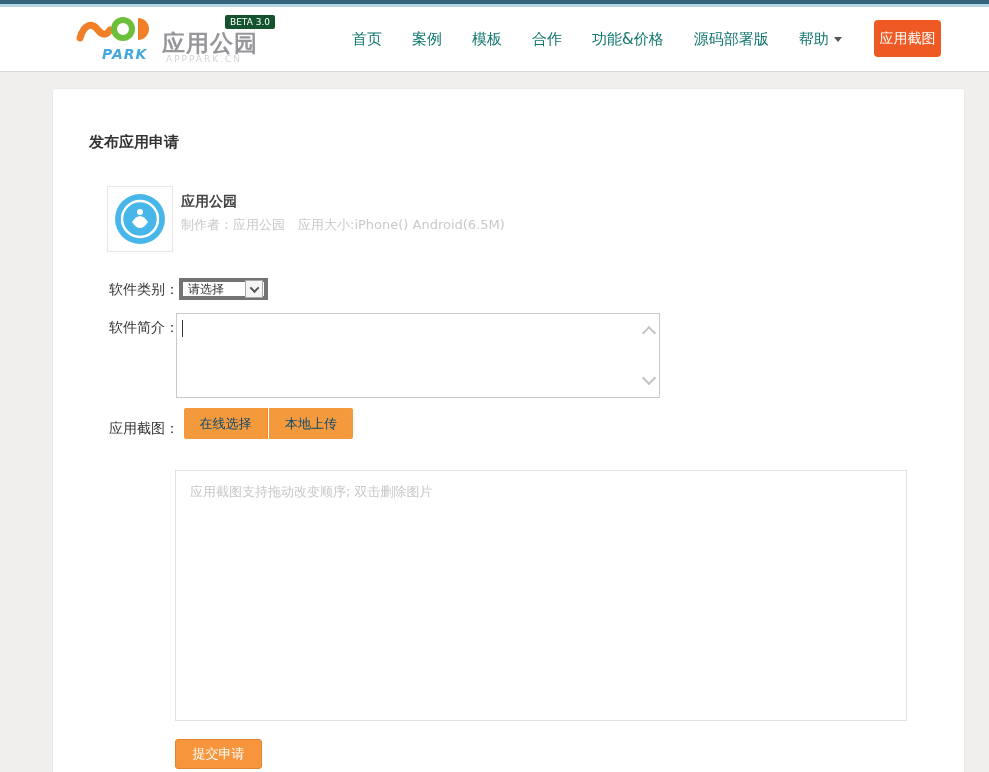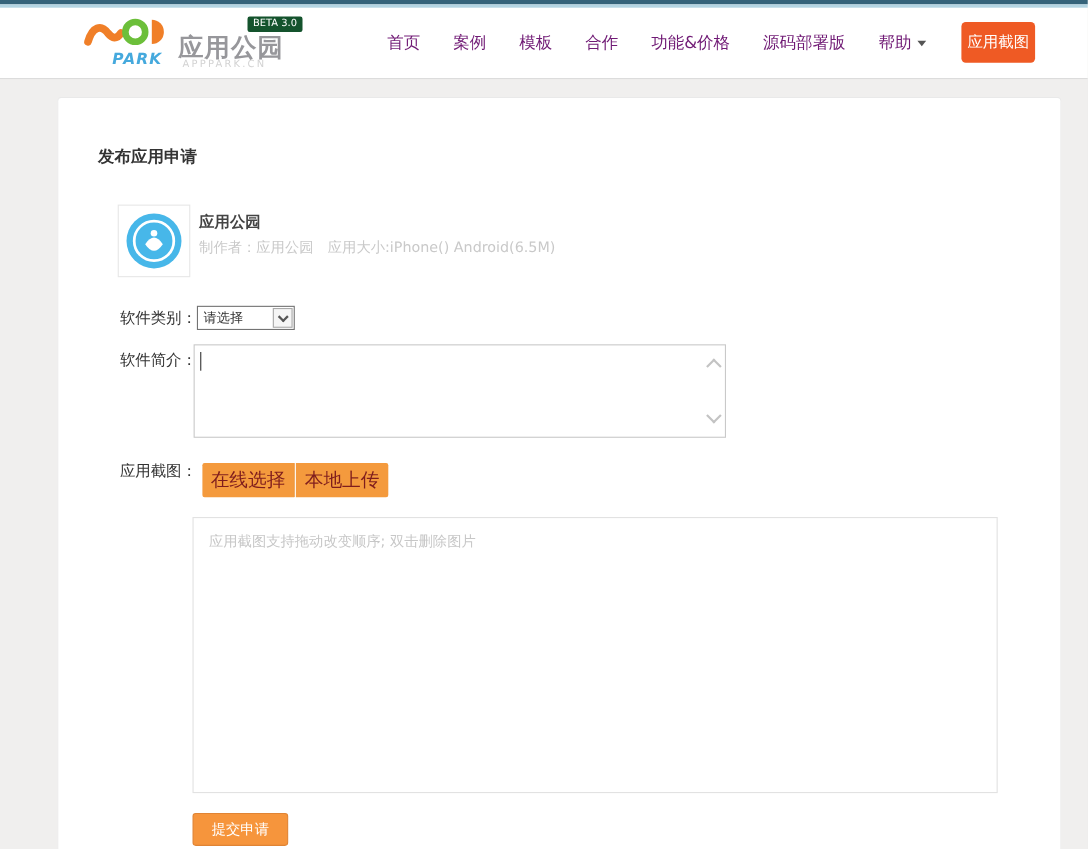--- a/index.html
+++ b/index.html
@@ -31,21 +31,21 @@
     letter-spacing:2px; white-space:nowrap;
   }
   .logo-badge {
     position:absolute; left:149px; top:5px; background:#14532d; color:#fff;
     font-size:9px; padding:2px 5px; border-radius:2px; white-space:nowrap;
   }
   .nav {
     position:absolute; left:352px; top:7px; height:65px;
     display:flex; align-items:center; gap:30px;
   }
-  .nav-item { font-size:15px; color:#701a75; white-space:nowrap; cursor:pointer; }
+  .nav-item { font-size:15px; color:#0f766e; white-space:nowrap; cursor:pointer; }
   .nav-caret {
     display:inline-block; margin-left:5px; width:0; height:0;
     border-left:4px solid transparent; border-right:4px solid transparent;
     border-top:5px solid #555; vertical-align:middle;
   }
   .cta-btn {
     position:absolute; right:48px; top:20px; width:67px; height:37px;
     background:#ef5a24; border:none; border-radius:4px; color:#fff;
     font-size:14px; cursor:pointer; font-family:inherit; padding:0;
   }
@@ -66,21 +66,21 @@
   }
   .app-name { position:absolute; left:128px; top:104px; font-size:14px; font-weight:bold; color:#444; }
   .app-meta { position:absolute; left:128px; top:127px; font-size:13px; color:#c9c9c9; white-space:nowrap; }
   
   .field-label { position:absolute; font-size:14px; color:#333; white-space:nowrap; }
   .lbl-category { left:56px; top:192px; }
   .lbl-intro    { left:56px; top:230px; }
   .lbl-shots    { left:56px; top:331px; }
   .select-box {
     position:absolute; left:126px; top:189px; width:89px; height:22px;
-    background:#fff; border:1px solid #737373; display:flex; align-items:center;
+    background:#fff; border:4px solid #737373; display:flex; align-items:center;
     cursor:pointer;
   }
   .select-value { font-size:12px; color:#333; padding-left:5px; flex:1; }
   .select-arrow-btn {
     width:18px; height:18px; margin-right:1px; border:1px solid #a9a9a9;
     background:#f5f5f5; display:flex; align-items:center; justify-content:center;
   }
   .chev { width:7px; height:7px; border-right:2px solid #555; border-bottom:2px solid #555; }
   .chev-down { transform:rotate(45deg) translate(-1px,-1px); }
   .textarea-wrap {
@@ -88,22 +88,22 @@
     background:#fff; border:1px solid #c9c9c9;
   }
   .caret-line { position:absolute; left:5px; top:6px; width:1px; height:17px; background:#333; }
   .scroll-up-icon, .scroll-down-icon {
     position:absolute; right:5px; width:10px; height:10px;
     border-right:2px solid #c3c3c3; border-bottom:2px solid #c3c3c3;
   }
   .scroll-up-icon   { top:14px; transform:rotate(-135deg); }
   .scroll-down-icon { bottom:14px; transform:rotate(45deg); }
   .shot-btn {
-    position:absolute; top:332px; width:84px; height:31px; border:none;
-    background:#f49a3d; color:#7f1d1d; font-size:17px; cursor:pointer;
+    position:absolute; top:319px; width:84px; height:31px; border:none;
+    background:#f49a3d; color:#0c4a6e; font-size:13px; cursor:pointer;
     font-family:inherit; padding:0;
   }
   .btn-online { left:131px; border-right:1px solid #e88d2f; border-radius:2px 0 0 2px; }
   .btn-local  { left:216px; border-radius:0 2px 2px 0; }
   .shot-hint {
     position:absolute; left:303px; top:323px; height:31px; padding:0 12px;
     background:#ededed; color:#555; font-size:13px;
     display:flex; align-items:center; white-space:nowrap;
   }
   .dropzone {

